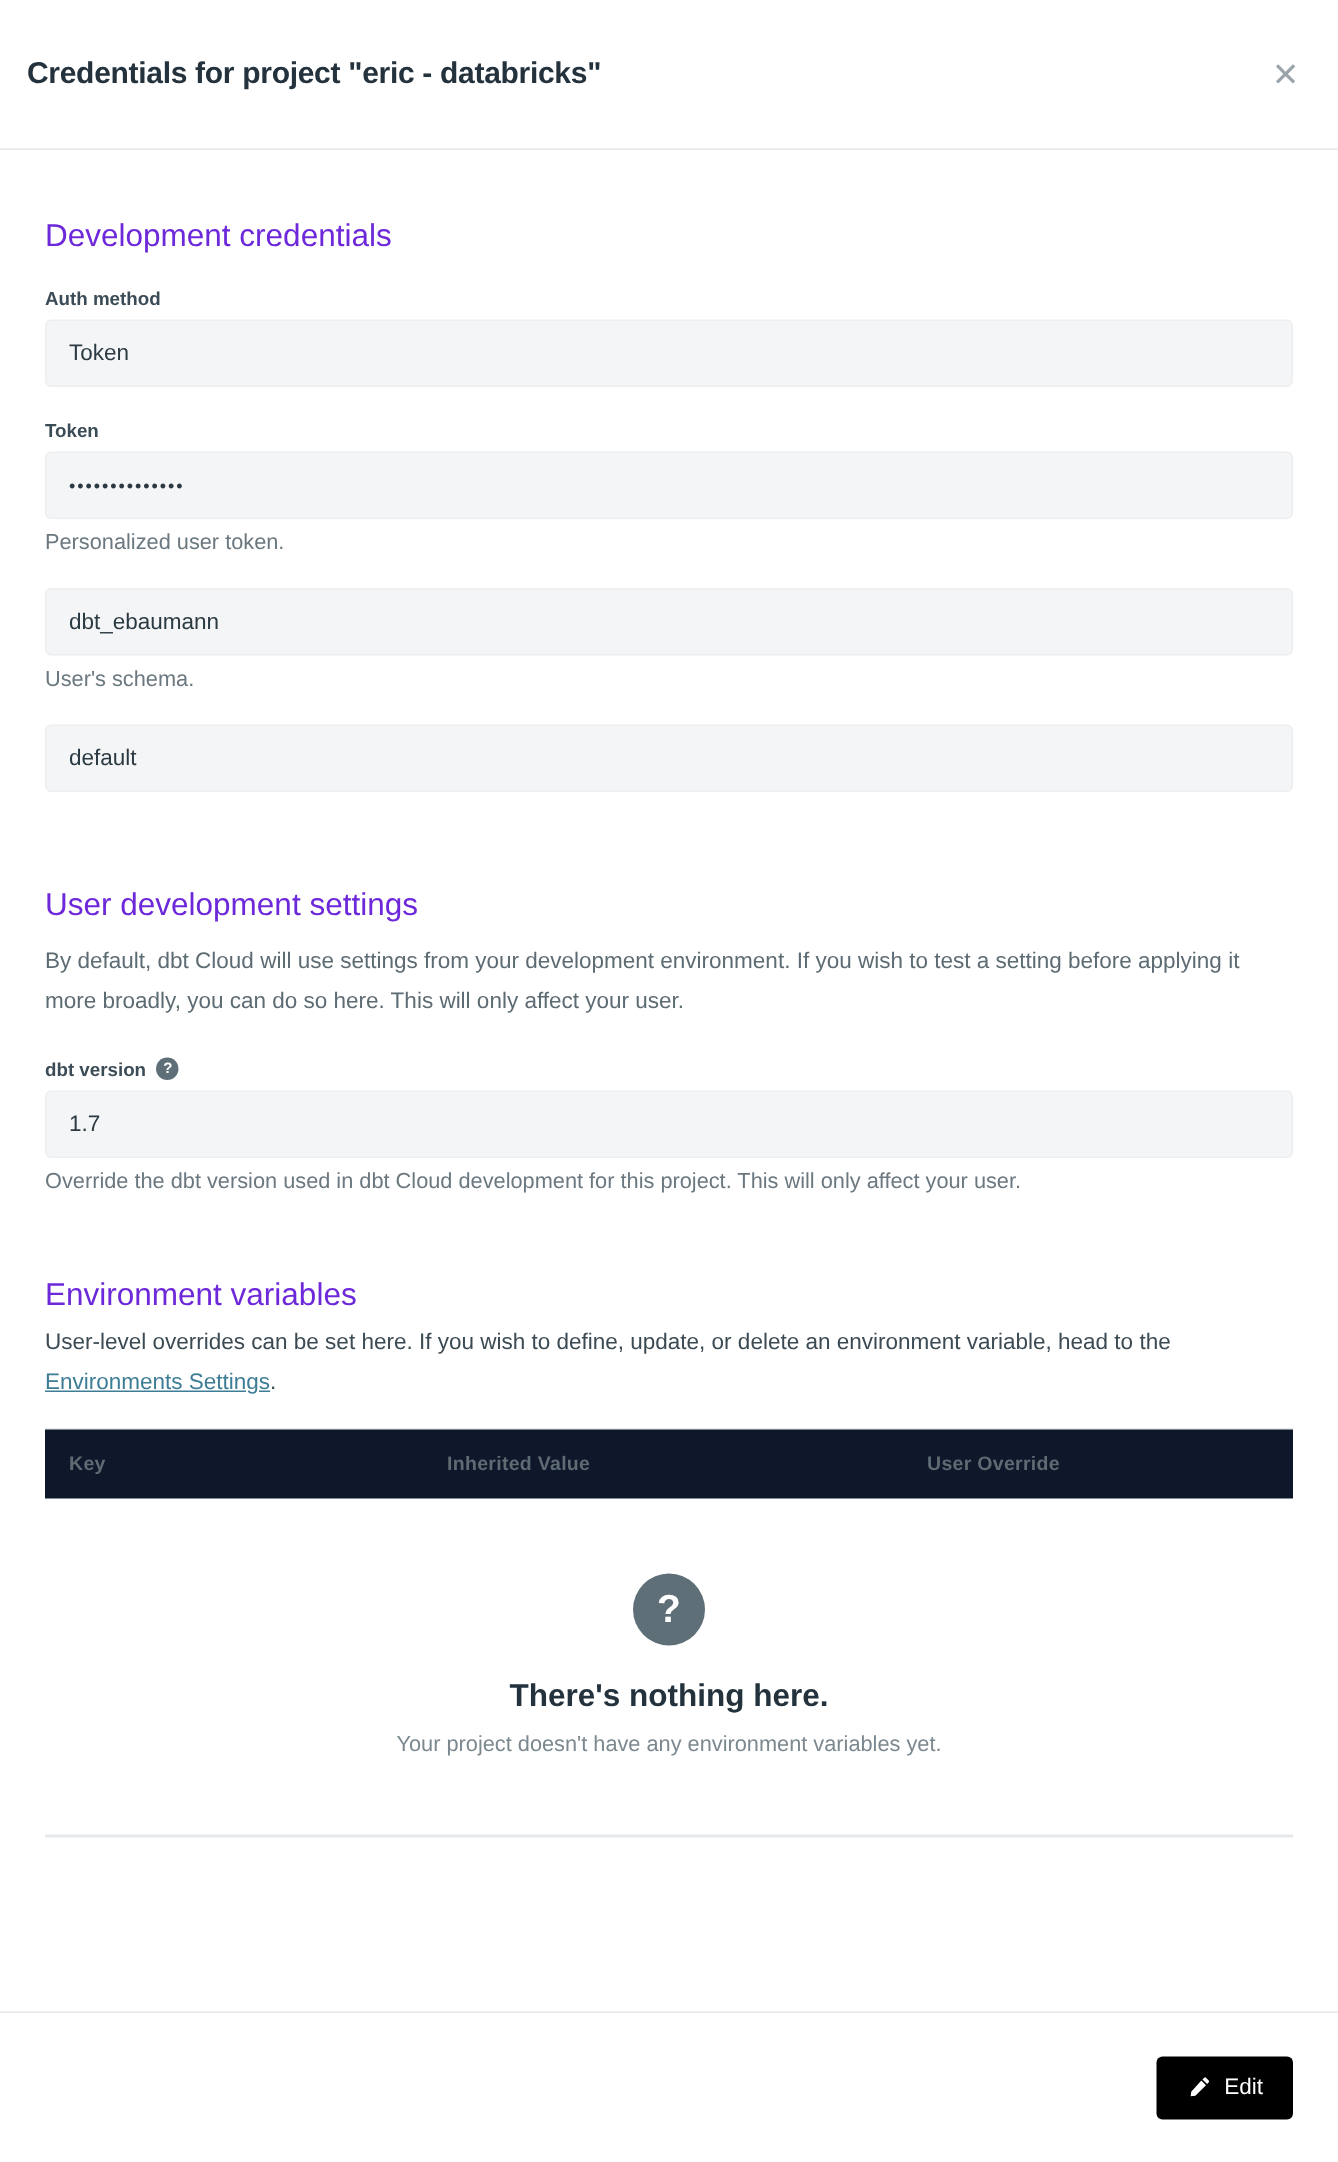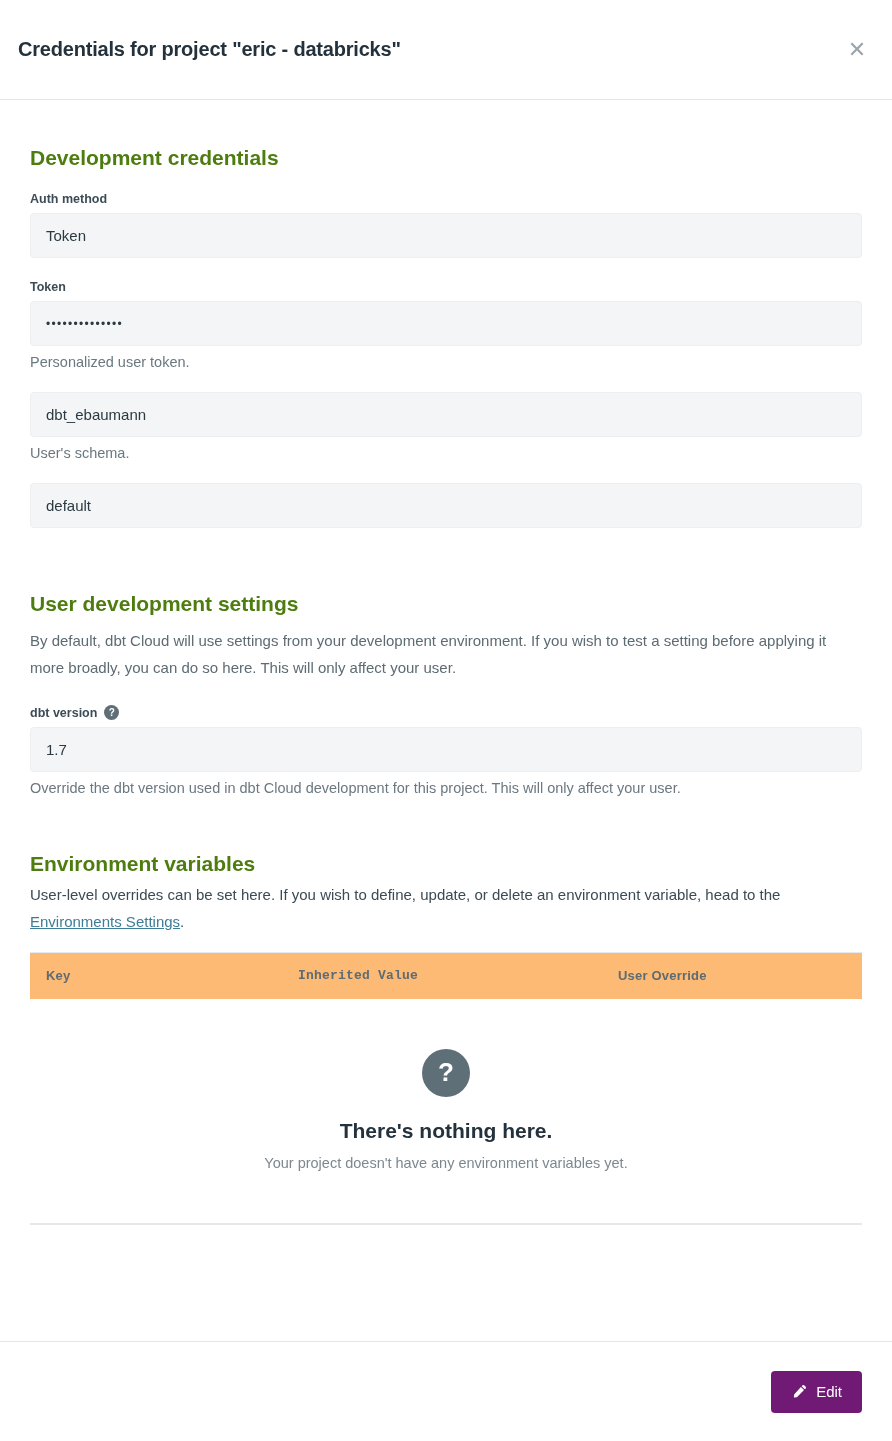--- a/index.html
+++ b/index.html
@@ -50,22 +50,22 @@
   
   .modal-body {
     padding: 0 30px;
     height: 1241px;
     overflow: hidden;
     position: relative;
   }
 
   .section-title {
     font-size: 21px;
-    font-weight: bold;
-    color: #4d7c0f;
+    font-weight: normal;
+    color: #6d28d9;
     margin: 46px 0 0 0;
   }
   .section-title.env {
     margin-top: 44px;
     margin-bottom: 4px;
   }
 
   .field {
     margin-top: 22px;
   }
@@ -131,30 +131,30 @@
   }
 
   
   .env-table {
     margin-top: 16px;
     border-top: 1px solid #e6e9eb;
     border-bottom: 1px solid #e6e9eb;
   }
   .env-head {
     display: flex;
-    background: #fdba74;
+    background: #0f172a;
     height: 46px;
     align-items: center;
     font-size: 13px;
     font-weight: bold;
     color: #5d6b73;
     letter-spacing: 0.2px;
   }
   .env-head .c1 { width: 268px; padding-left: 16px; }
-  .env-head .c2 { width: 320px; font-family: Liberation Mono, monospace; }
+  .env-head .c2 { width: 320px; }
   .env-head .c3 { flex: 1; }
 
   .empty-state {
     text-align: center;
     padding: 50px 0 52px;
     border-bottom: 1px solid #e6e9eb;
   }
   .empty-icon {
     width: 48px;
     height: 48px;
@@ -187,21 +187,21 @@
     width: 892px;
     height: 100px;
     border-top: 1px solid #e3e6e8;
     display: flex;
     align-items: center;
     justify-content: flex-end;
     padding-right: 30px;
     background: #ffffff;
   }
   .edit-btn {
-    background: #701a75;
+    background: #000000;
     color: #ffffff;
     border: none;
     border-radius: 4px;
     height: 42px;
     padding: 0 20px;
     font-size: 15px;
     display: flex;
     align-items: center;
     gap: 9px;
     cursor: pointer;

